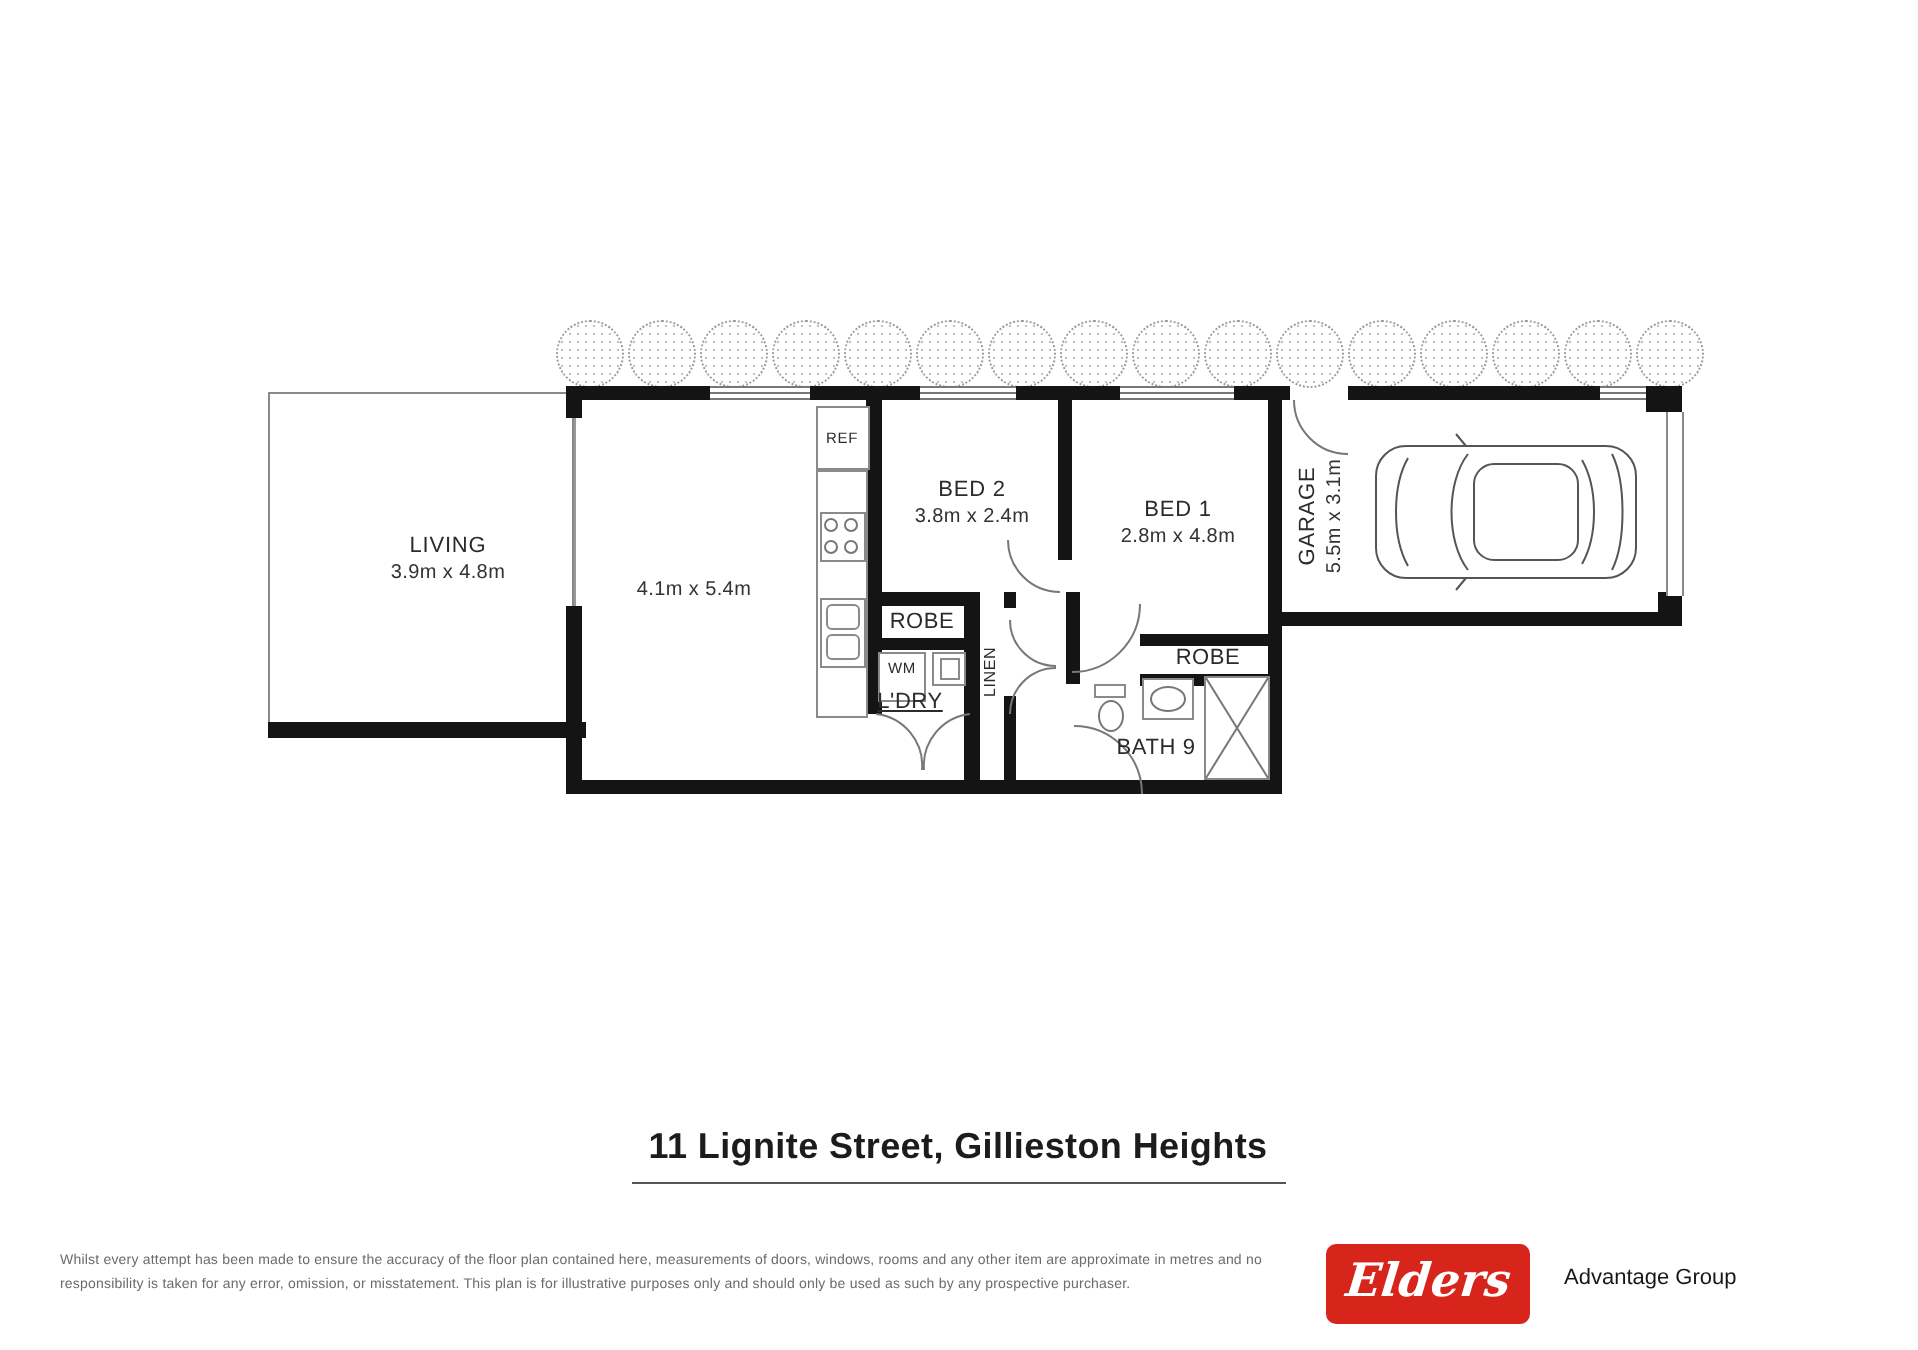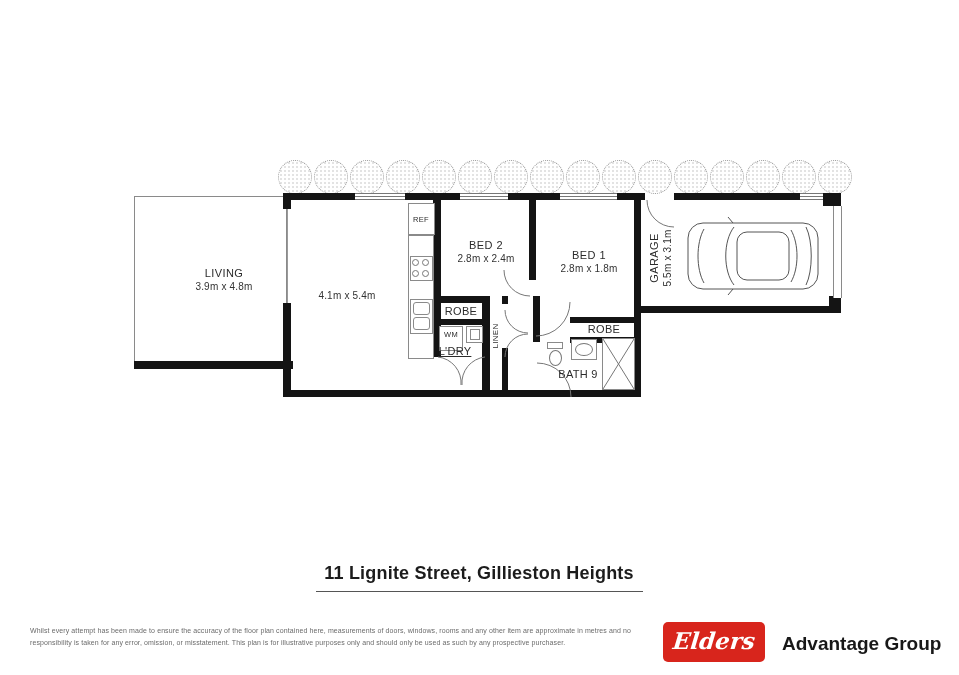--- a/index.html
+++ b/index.html
@@ -43,21 +43,21 @@
 
   
   #title { position:absolute; left:479px; top:563px; transform:translateX(-50%);
            font-size:18px; font-weight:bold; color:#1c1c1c; white-space:nowrap; letter-spacing:.2px; }
   #title-rule { position:absolute; left:316px; top:591px; width:327px; border-top:1px solid #555; }
   .disc { position:absolute; left:30px; font-size:7px; color:#6b6b6b; letter-spacing:.1px; }
   #logo-box { position:absolute; left:663px; top:622px; width:102px; height:40px; border-radius:5px;
               display:flex; align-items:center; justify-content:center; }
   #logo-text { font-family:"DejaVu Serif", serif; font-style:italic; font-weight:bold;
                color:#fff; font-size:23px; transform:skewX(-6deg); padding-bottom:3px; }
-  #group-name { position:absolute; left:782px; top:633px; font-size:19px; font-weight:bold; color:#181818; }
+  #group-name { position:absolute; left:782px; top:633px; font-size:11px; font-weight:normal; color:#181818; }
 </style>
 </head>
 <body>
 
 <div id="canvas">
 
   <div id="trees">
       <div class="tree"></div>
       <div class="tree"></div>
       <div class="tree"></div>
@@ -163,26 +163,26 @@
     <div class="room-name">LIVING</div>
     <div class="room-dims">3.9m x 4.8m</div>
   </div>
 
   <div class="lbl wrap2" style="left:347px; top:295px;">
     <div class="room-dims">4.1m x 5.4m</div>
   </div>
 
   <div class="lbl" style="left:486px; top:252px;">
     <div class="room-name">BED 2</div>
-    <div class="room-dims">2.8m x 2.4m</div>
+    <div class="room-dims">3.8m x 2.4m</div>
   </div>
 
   <div class="lbl" style="left:589px; top:262px;">
     <div class="room-name">BED 1</div>
-    <div class="room-dims">2.8m x 1.8m</div>
+    <div class="room-dims">2.8m x 4.8m</div>
   </div>
 
   <div class="lbl vrot" style="left:661px; top:258px;">
     <div class="room-name">GARAGE</div>
     <div class="room-dims">5.5m x 3.1m</div>
   </div>
 
   <div class="small-lbl tiny-lbl" style="left:421px; top:219px;">REF</div>
   <div class="small-lbl" style="left:461px; top:311px;">ROBE</div>
   <div class="small-lbl tiny-lbl" style="left:451px; top:334px;">WM</div>

